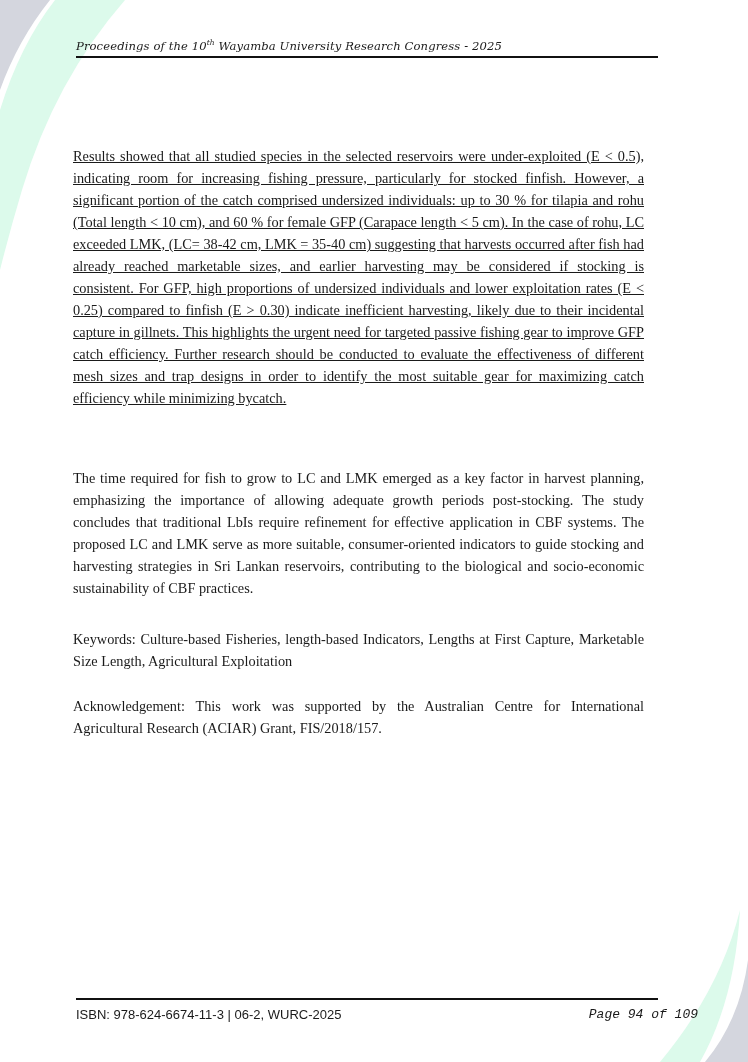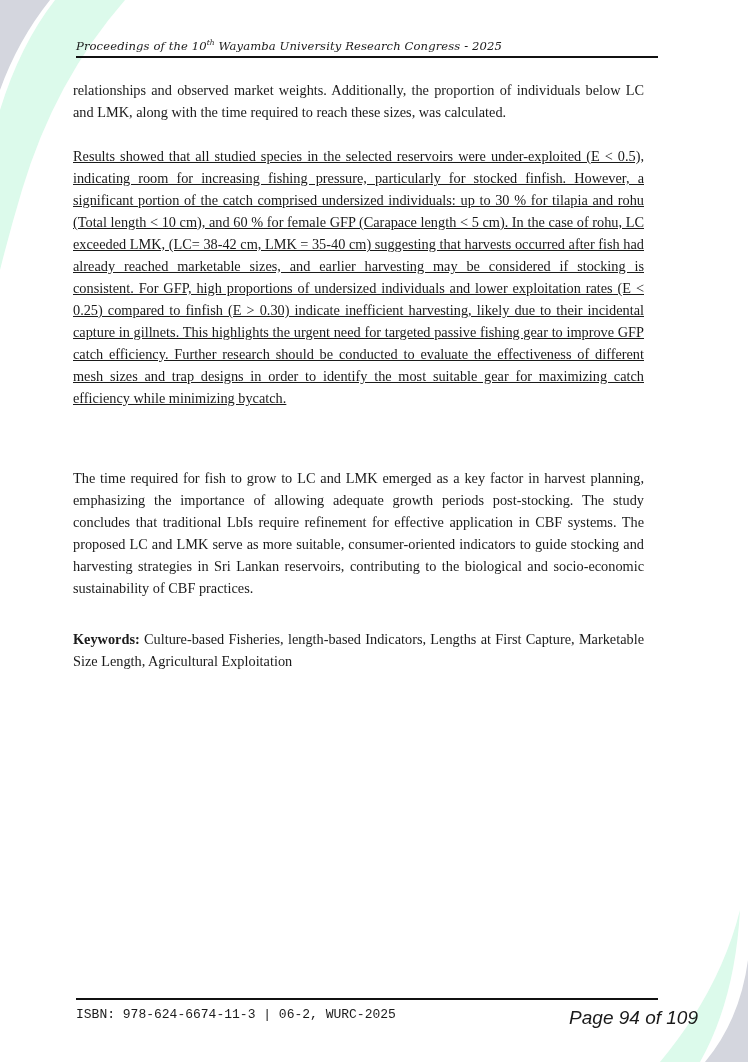--- a/index.html
+++ b/index.html
@@ -25,30 +25,30 @@
       font-size: 12.6px; line-height: 22px; text-align: justify;
       font-family: "Liberation Serif", "DejaVu Serif", serif;
       font-size: 14.3px;
     }
     .p1 { top: 79px; }
     .p2 { top: 145px; text-decoration: underline; }
     .p3 { top: 467px; }
     .p4 { top: 628px; }
     .p5 { top: 695px; }
     .body-text p { margin: 0; }
-    .lbl { font-weight: bold; }
+    .lbl { font-weight: normal; }
 
     .footer-rule { position: absolute; left: 76px; top: 998px; width: 582px; height: 2px; background: #111; }
     .footer-left {
       position: absolute; left: 76px; top: 1007px;
-      font-family: Liberation Mono, monospace; font-size: 13px;
+      font-family: Liberation Sans, sans-serif; font-size: 13px;
     }
     .footer-right {
       position: absolute; right: 90px; top: 1007px;
-      font-family: Liberation Sans, sans-serif; font-style: italic; font-size: 19px;
+      font-family: Liberation Mono, monospace; font-style: italic; font-size: 13px;
     }
   </style>
 </head>
 <body>
 
 <svg class="deco" viewBox="0 0 748 1062" preserveAspectRatio="none">
 
   <path d="M0,0 L50,0 Q18,40 0,90 Z" fill="#d4d6de"></path>
 
   <path d="M55,0 L125,0 Q55,80 22,190 Q10,230 0,270 L0,110 Q20,45 55,0 Z" fill="#dcfaeb"></path>
@@ -57,29 +57,29 @@
 
   <path d="M748,960 Q740,1020 705,1062 L748,1062 Z" fill="#d4d6de"></path>
 </svg>
 
 <div class="page">
   <div class="header">
     <span>Proceedings of the 10</span><sup>th</sup><span> Wayamba University Research Congress - 2025</span>
   </div>
   <div class="header-rule"></div>
 
-  <div class="body-text p1">
-    <p>relationships and observed market weights. Additionally, the proportion of individuals below LC and LMK, along with the time required to reach these sizes, was calculated.</p>
-  </div>
   <div class="body-text p2">
     <p>Results showed that all studied species in the selected reservoirs were under-exploited (E &lt; 0.5), indicating room for increasing fishing pressure, particularly for stocked finfish. However, a significant portion of the catch comprised undersized individuals: up to 30 % for tilapia and rohu (Total length &lt; 10 cm), and 60 % for female GFP (Carapace length &lt; 5 cm). In the case of rohu, LC exceeded LMK, (LC= 38-42 cm, LMK = 35-40 cm) suggesting that harvests occurred after fish had already reached marketable sizes, and earlier harvesting may be considered if stocking is consistent. For GFP, high proportions of undersized individuals and lower exploitation rates (E &lt; 0.25) compared to finfish (E &gt; 0.30) indicate inefficient harvesting, likely due to their incidental capture in gillnets. This highlights the urgent need for targeted passive fishing gear to improve GFP catch efficiency. Further research should be conducted to evaluate the effectiveness of different mesh sizes and trap designs in order to identify the most suitable gear for maximizing catch efficiency while minimizing bycatch.</p>
   </div>
   <div class="body-text p3">
     <p>The time required for fish to grow to LC and LMK emerged as a key factor in harvest planning, emphasizing the importance of allowing adequate growth periods post-stocking. The study concludes that traditional LbIs require refinement for effective application in CBF systems. The proposed LC and LMK serve as more suitable, consumer-oriented indicators to guide stocking and harvesting strategies in Sri Lankan reservoirs, contributing to the biological and socio-economic sustainability of CBF practices.</p>
   </div>
   <div class="body-text p4">
     <p><span class="lbl">Keywords:</span><span> Culture-based Fisheries, length-based Indicators, Lengths at First Capture, Marketable Size Length, Agricultural Exploitation</span></p>
   </div>
+  <div class="body-text p5">
+    <p><span class="lbl">Acknowledgement:</span><span> This work was supported by the Australian Centre for International Agricultural Research (ACIAR) Grant,  FIS/2018/157.</span></p>
+  </div>
 
   <div class="footer-rule"></div>
   <div class="footer-left">ISBN: 978-624-6674-11-3 | 06-2, WURC-2025</div>
   <div class="footer-right">Page 94 of 109</div>
 </div>
 
 </body></html>

